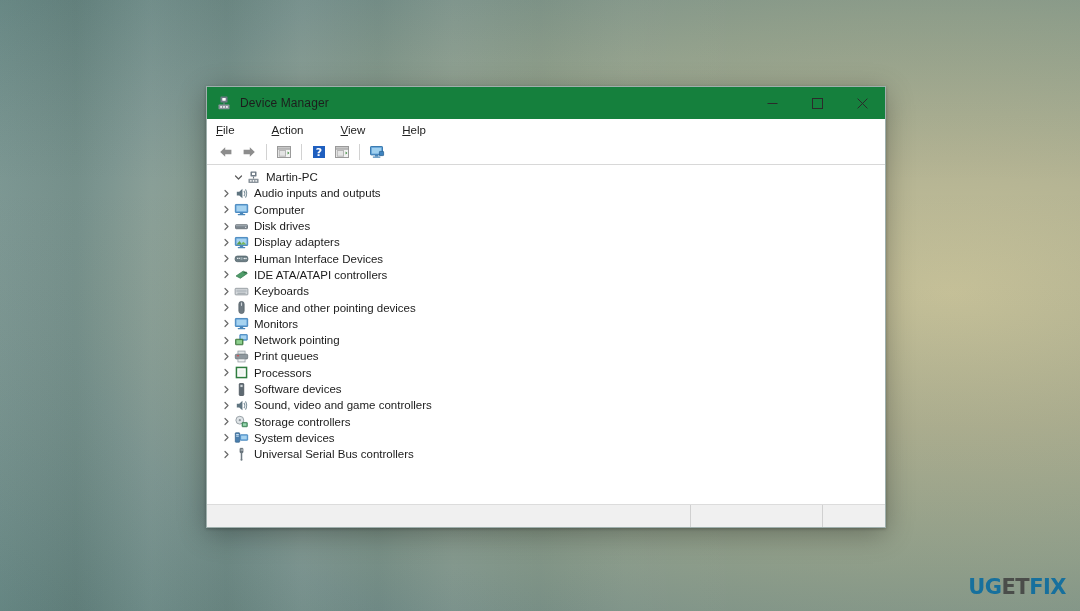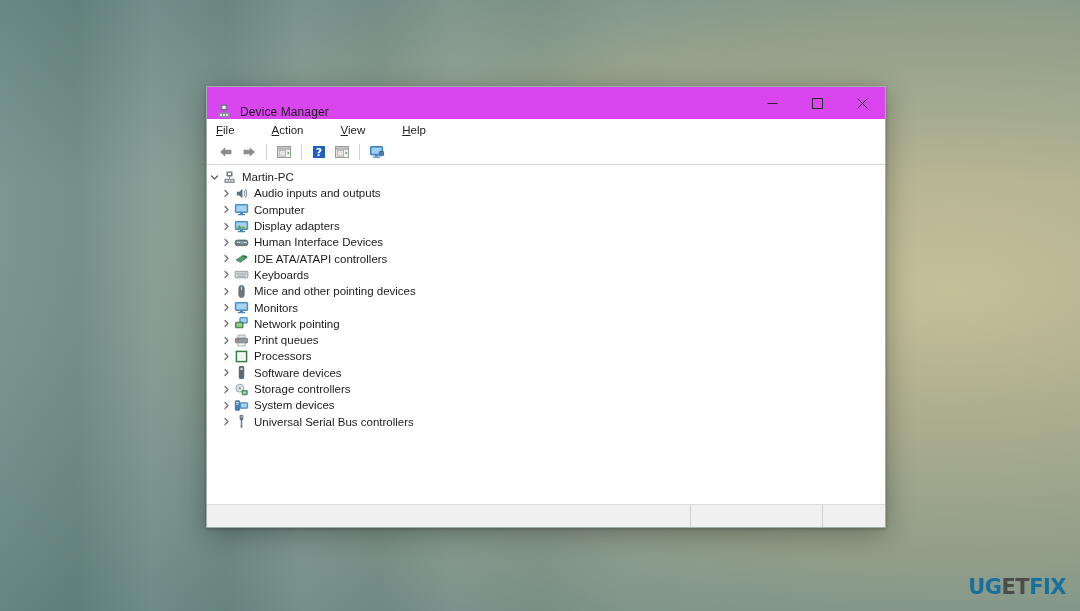--- a/index.html
+++ b/index.html
@@ -66,23 +66,23 @@
     border: 1px solid #9fb0ad;
     box-shadow: 0 6px 26px rgba(0,0,0,0.30), 0 1px 3px rgba(0,0,0,0.25);
     display: flex;
     flex-direction: column;
     overflow: hidden;
   }
 
   
   #titlebar {
     height: 32px;
-    background: #d946ef;
-    display: flex;
-    align-items: flex-end;
+    background: #15803d;
+    display: flex;
+    align-items: center;
     flex: none;
     position: relative;
   }
   #title-icon {
     width: 16px;
     height: 16px;
     margin-left: 9px;
     margin-right: 8px;
     flex: none;
   }
@@ -165,21 +165,21 @@
   .tree-row {
     height: 16.3px;
     display: flex;
     align-items: center;
     font-size: 11.5px;
     color: #1b1b1b;
     white-space: nowrap;
     cursor: default;
     user-select: none;
   }
-  .tree-row.root { padding-left: 0; }
+  .tree-row.root { padding-left: 24px; }
   .tree-row.child { padding-left: 12px; }
   .twisty {
     width: 14px;
     display: flex;
     align-items: center;
     justify-content: center;
     flex: none;
   }
   .node-icon {
     width: 16px;
@@ -367,20 +367,35 @@
         <svg width="15" height="15" viewBox="0 0 16 16">
           <rect x="1.4" y="2.6" width="13.2" height="8.6" rx="0.6" fill="#5b9bd5" stroke="#3b7fb8" stroke-width="0.9"></rect>
           <rect x="2.6" y="3.8" width="10.8" height="6.2" fill="#a6d3f0"></rect>
           <rect x="6.2" y="11.4" width="3.6" height="1.5" fill="#4a86b8"></rect>
           <rect x="4.0" y="12.7" width="8" height="1.3" rx="0.4" fill="#4a86b8"></rect>
         </svg>
       </span>
       <span>Computer</span>
     </div>
 
+    <div class="tree-row child">
+      <span class="twisty">
+        <svg width="9" height="9" viewBox="0 0 9 9">
+            <path d="M3 1.5 L6 4.5 L3 7.5" fill="none" stroke="#6a6a6a" stroke-width="1.2" stroke-linecap="round" stroke-linejoin="round"></path>
+          </svg>
+      </span>
+      <span class="node-icon">
+        <svg width="15" height="15" viewBox="0 0 16 16">
+          <rect x="1.6" y="6" width="12.8" height="4.4" rx="0.8" fill="#7b868e" stroke="#5d666d" stroke-width="0.8"></rect>
+          <rect x="1.6" y="6" width="12.8" height="1.6" rx="0.8" fill="#9aa4ab"></rect>
+          <circle cx="12.4" cy="9" r="0.7" fill="#d8dcdf"></circle>
+        </svg>
+      </span>
+      <span>Disk drives</span>
+    </div>
 
     <div class="tree-row child">
       <span class="twisty">
         <svg width="9" height="9" viewBox="0 0 9 9">
             <path d="M3 1.5 L6 4.5 L3 7.5" fill="none" stroke="#6a6a6a" stroke-width="1.2" stroke-linecap="round" stroke-linejoin="round"></path>
           </svg>
       </span>
       <span class="node-icon">
         <svg width="15" height="15" viewBox="0 0 16 16">
           <rect x="1.4" y="2.6" width="13.2" height="8.6" rx="0.6" fill="#5b9bd5" stroke="#3b7fb8" stroke-width="0.9"></rect>
@@ -534,20 +549,35 @@
       </span>
       <span class="node-icon">
         <svg width="15" height="15" viewBox="0 0 16 16">
           <rect x="5.6" y="1.6" width="4.8" height="12.8" rx="0.8" fill="#5e6a72" stroke="#444e55" stroke-width="0.8"></rect>
           <rect x="6.8" y="3.0" width="2.4" height="2.4" fill="#cdd4d8"></rect>
         </svg>
       </span>
       <span>Software devices</span>
     </div>
 
+    <div class="tree-row child">
+      <span class="twisty">
+        <svg width="9" height="9" viewBox="0 0 9 9">
+            <path d="M3 1.5 L6 4.5 L3 7.5" fill="none" stroke="#6a6a6a" stroke-width="1.2" stroke-linecap="round" stroke-linejoin="round"></path>
+          </svg>
+      </span>
+      <span class="node-icon">
+        <svg width="15" height="15" viewBox="0 0 16 16">
+          <path d="M3 6 L5.6 6 L9 3 L9 13 L5.6 10 L3 10 Z" fill="#5f7480"></path>
+          <path d="M10.6 5.2 Q12.6 8 10.6 10.8" fill="none" stroke="#7d919c" stroke-width="1.1"></path>
+          <path d="M12.2 3.6 Q15 8 12.2 12.4" fill="none" stroke="#7d919c" stroke-width="1.1"></path>
+        </svg>
+      </span>
+      <span>Sound, video and game controllers</span>
+    </div>
 
     <div class="tree-row child">
       <span class="twisty">
         <svg width="9" height="9" viewBox="0 0 9 9">
             <path d="M3 1.5 L6 4.5 L3 7.5" fill="none" stroke="#6a6a6a" stroke-width="1.2" stroke-linecap="round" stroke-linejoin="round"></path>
           </svg>
       </span>
       <span class="node-icon">
         <svg width="15" height="15" viewBox="0 0 16 16">
           <circle cx="6.2" cy="6.6" r="4.2" fill="#dfe4e7" stroke="#8c959b" stroke-width="0.9"></circle>

